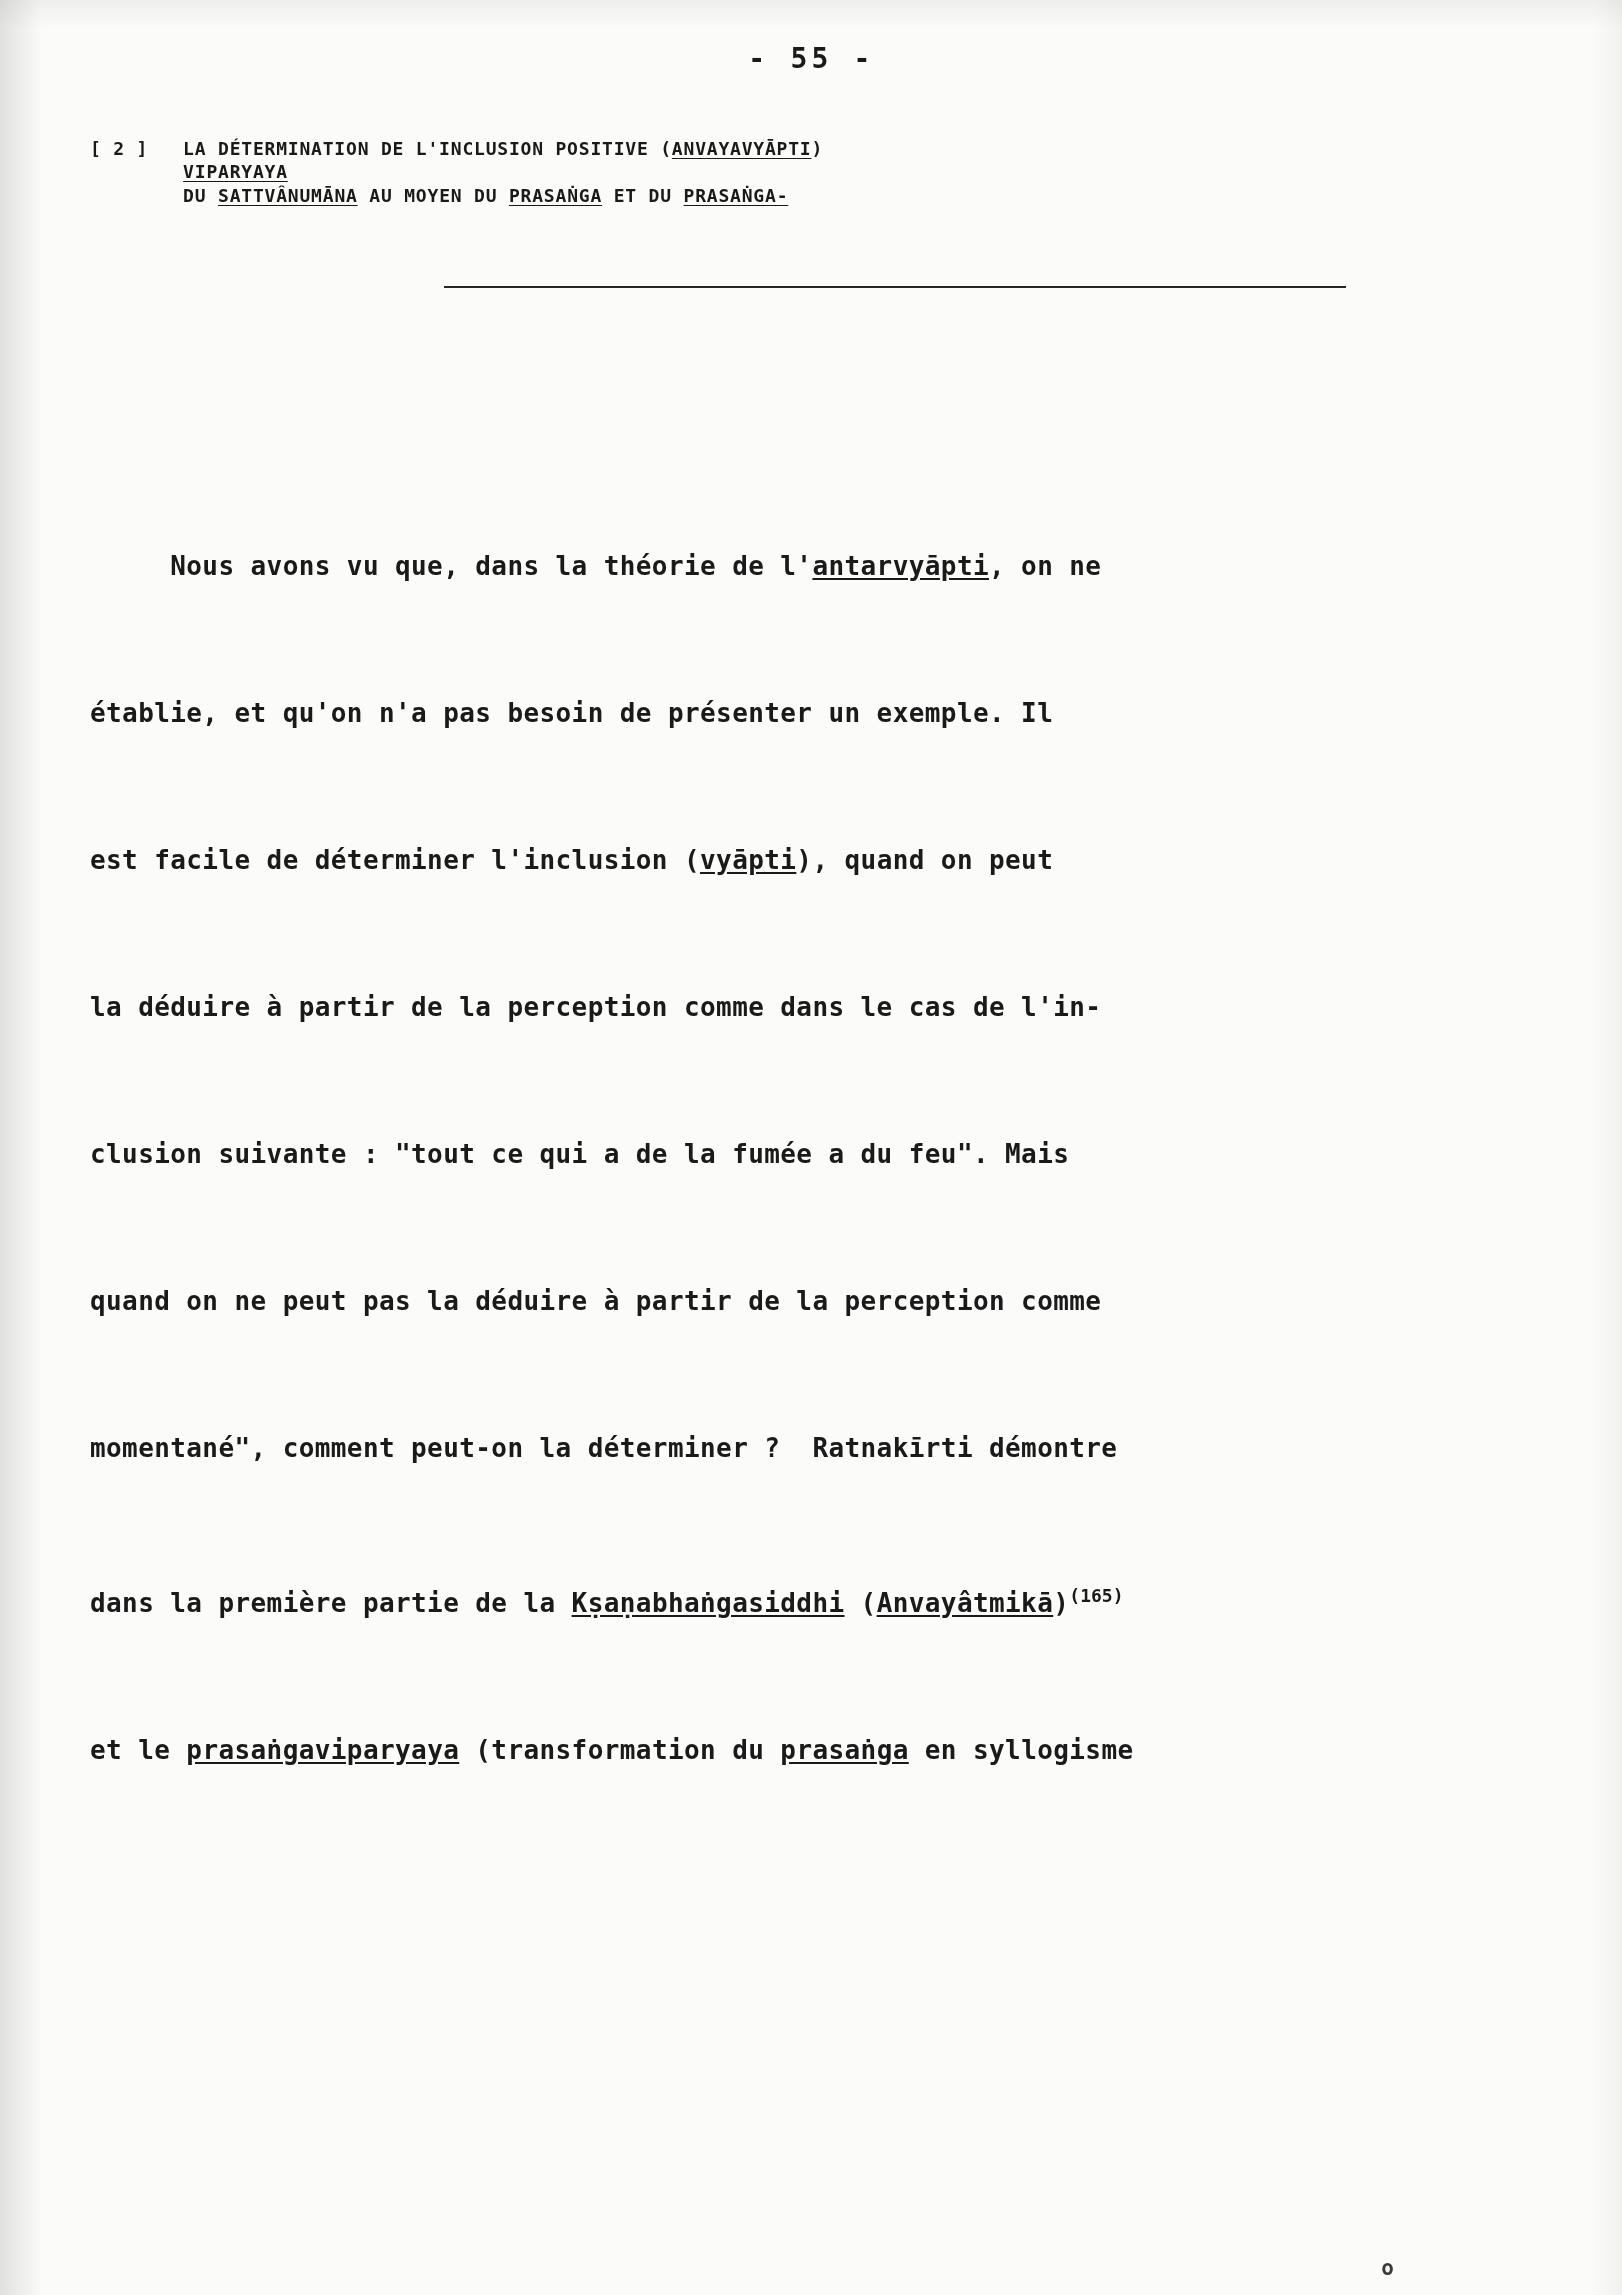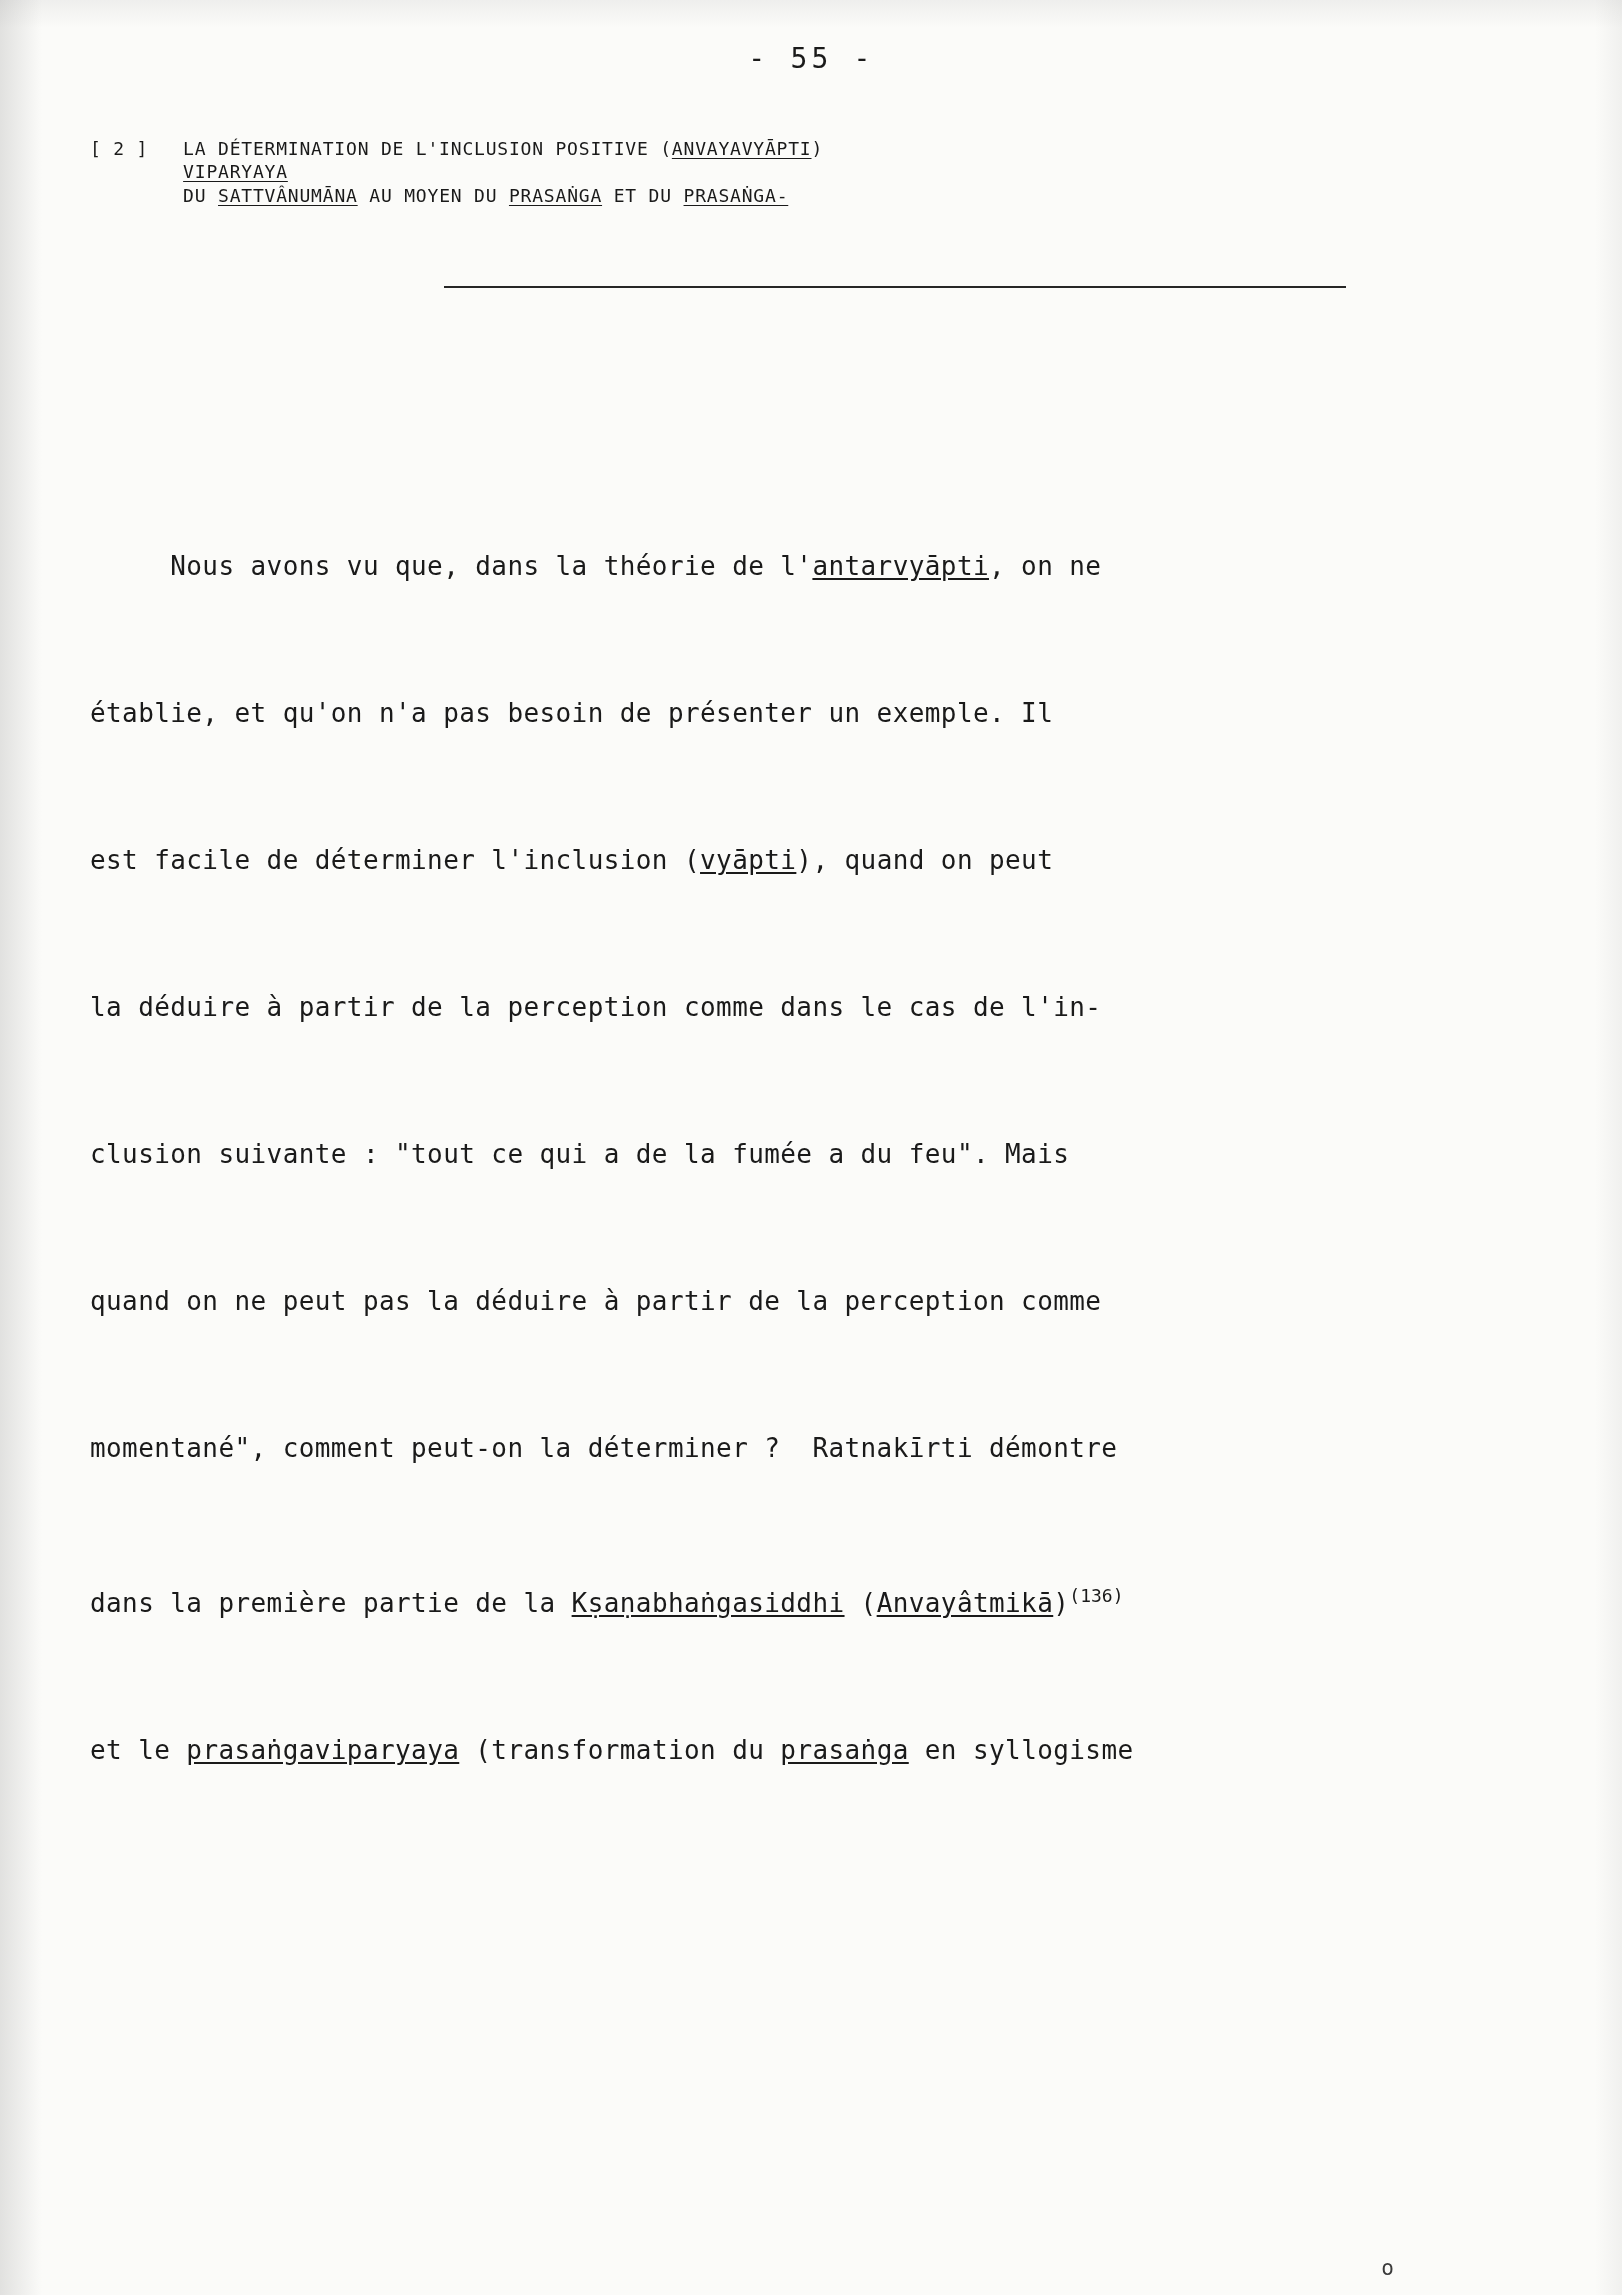--- a/index.html
+++ b/index.html
@@ -12,20 +12,21 @@
     height: 2295px;
     position: relative;
     font-family: "DejaVu Sans Mono", monospace;
     color: #1a1a1a;
     overflow: hidden;
   }
   .page {
     position: absolute;
     inset: 0;
     background: #fbfbf9;
+    font-weight: bold;
   }
   
   .page::before {
     content: "";
     position: absolute;
     inset: 0;
     pointer-events: none;
     background:
       linear-gradient(to right, rgba(120,120,120,0.20) 0px, rgba(255,255,255,0) 42px),
       linear-gradient(to left, rgba(140,140,140,0.10) 0px, rgba(255,255,255,0) 28px),
@@ -109,21 +110,21 @@
     <div class="heading-rule"></div>
 
     <div class="body-text">
       <span class="ln">     Nous avons vu que, dans la théorie de l'<u>antarvyāpti</u>, on ne</span>
       <span class="ln">établie, et qu'on n'a pas besoin de présenter un exemple. Il</span>
       <span class="ln">est facile de déterminer l'inclusion (<u>vyāpti</u>), quand on peut</span>
       <span class="ln">la déduire à partir de la perception comme dans le cas de l'in-</span>
       <span class="ln">clusion suivante : "tout ce qui a de la fumée a du feu". Mais</span>
       <span class="ln">quand on ne peut pas la déduire à partir de la perception comme</span>
       <span class="ln">momentané", comment peut-on la déterminer ?  Ratnakīrti démontre</span>
-      <span class="ln">dans la première partie de la <u>Kṣaṇabhaṅgasiddhi</u> (<u>Anvayâtmikā</u>)<sup>(136)</sup></span>
+      <span class="ln">dans la première partie de la <u>Kṣaṇabhaṅgasiddhi</u> (<u>Anvayâtmikā</u>)<sup>(165)</sup></span>
       <span class="ln">et le <u>prasaṅgaviparyaya</u> (transformation du <u>prasaṅga</u> en syllogisme</span>
       
       
       
       
       
       
 
       
       

